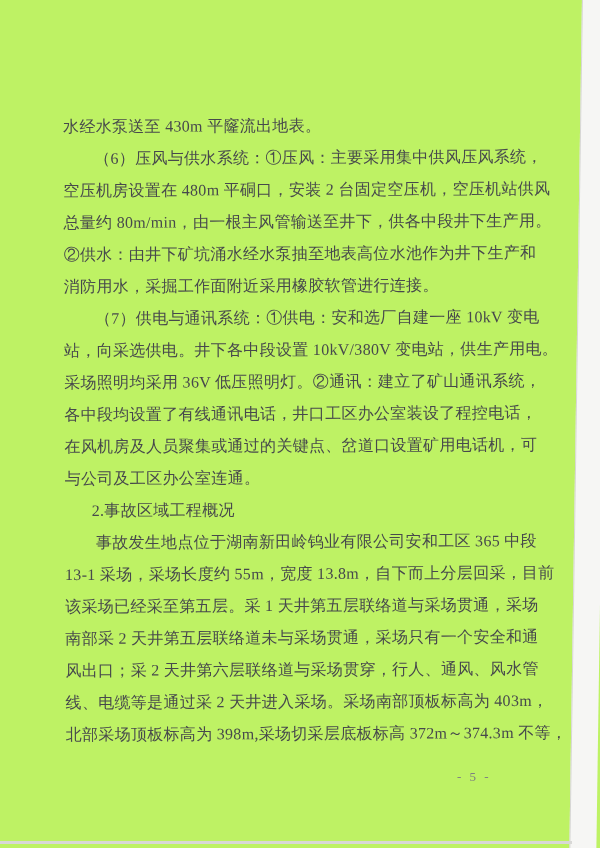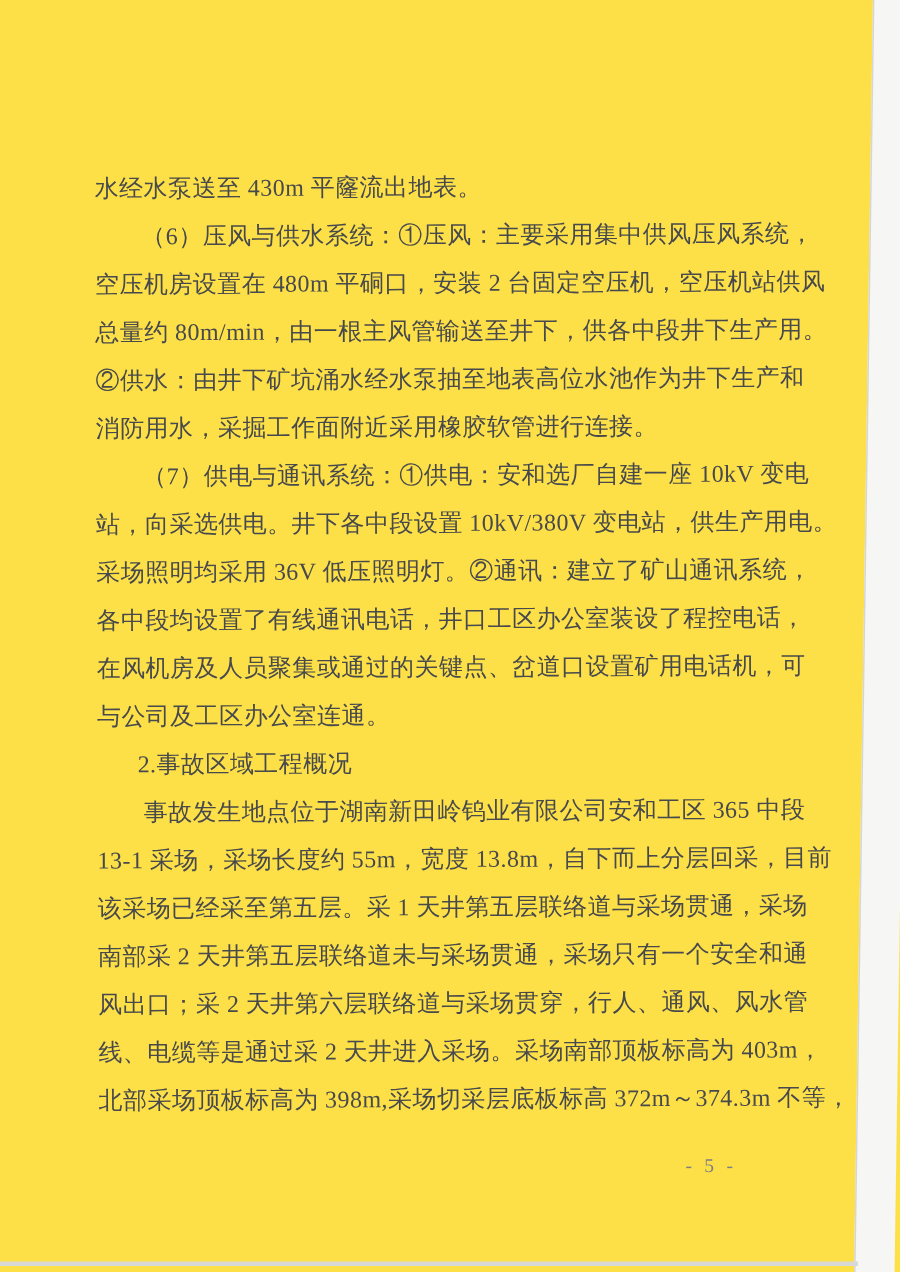--- a/index.html
+++ b/index.html
@@ -4,21 +4,21 @@
 <style>
   html, body {
     margin: 0;
     padding: 0;
     background: #ffffff;
   }
   #page {
     position: relative;
     width: 600px;
     height: 848px;
-    background: #fde047;
+    background: #bef264;
     overflow: hidden;
     font-family: "Liberation Serif", "DejaVu Serif", serif;
   }
   
   .text-block {
     position: absolute;
     left: 63px;
     top: 111px;
     width: 492px;
     transform: rotate(-0.25deg);

